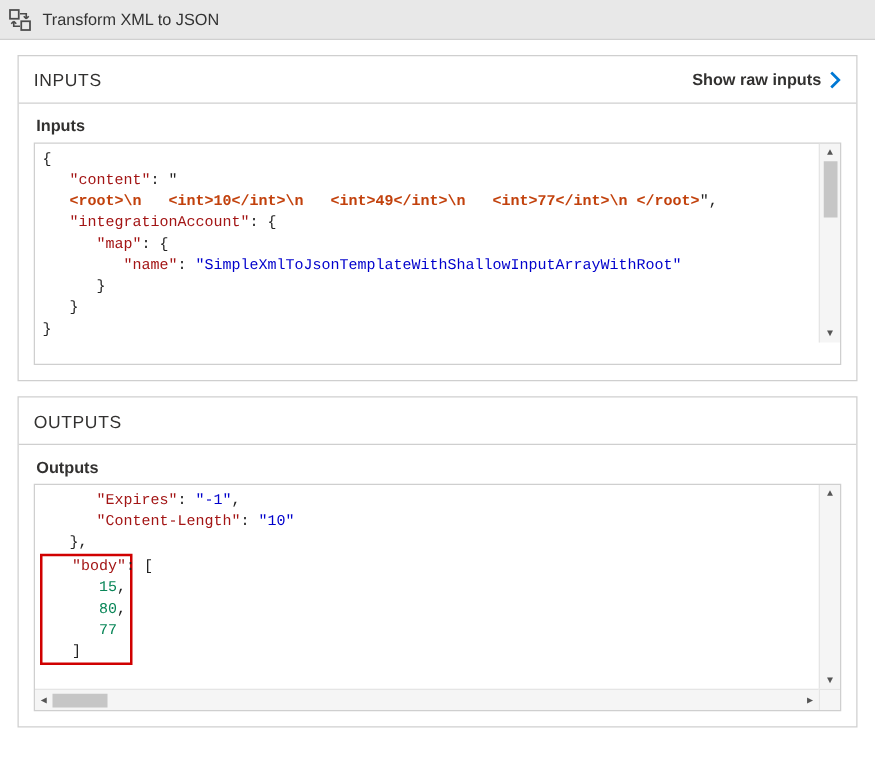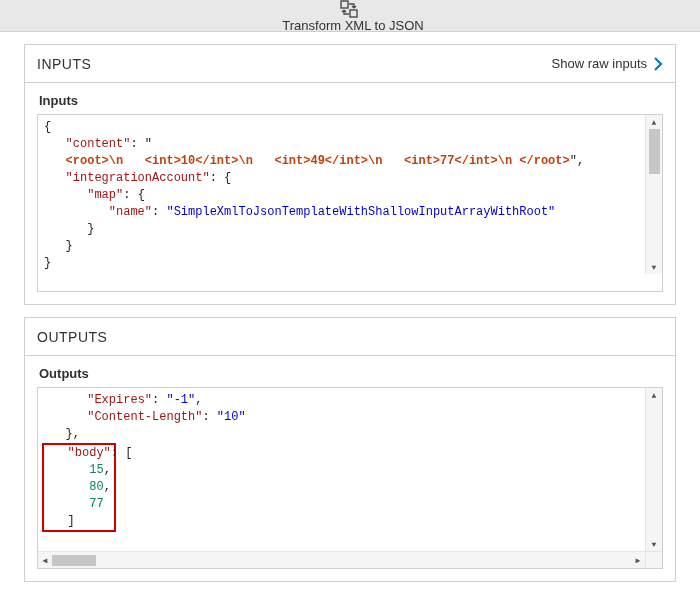--- a/index.html
+++ b/index.html
@@ -12,32 +12,31 @@
     height: 610px;
     overflow: hidden;
   }
   .window-header {
     background: #e8e8e8;
     height: 32px;
     display: flex;
     align-items: center;
     padding-left: 6px;
     border-bottom: 1px solid #d0d0d0;
-    flex-direction: column;
   }
   .header-icon {
     width: 20px;
     height: 20px;
     margin-right: 8px;
     display: flex;
     align-items: center;
     justify-content: center;
   }
   .header-title { font-size: 13px; color: #333; }
-  .body-area { padding: 12px 24px; }
+  .body-area { padding: 12px 14px; }
   .panel {
     border: 1px solid #cfcfcf;
     margin-bottom: 12px;
   }
   .panel-heading {
     display: flex;
     align-items: center;
     justify-content: space-between;
     border-bottom: 1px solid #cfcfcf;
     padding: 8px 12px;
@@ -48,20 +47,21 @@
     color: #323130;
     letter-spacing: 0.5px;
   }
   .panel-heading-right {
     display: flex;
     align-items: center;
     gap: 6px;
     font-size: 13px;
     color: #323130;
     cursor: pointer;
+    font-weight: bold;
   }
   .chev-icon svg { display: block; }
   .panel-subhead {
     font-weight: 600;
     font-size: 13px;
     padding: 10px 14px 6px;
   }
   .codebox-wrap { padding: 0 12px 12px; }
   .codebox {
     border: 1px solid #cfcfcf;

